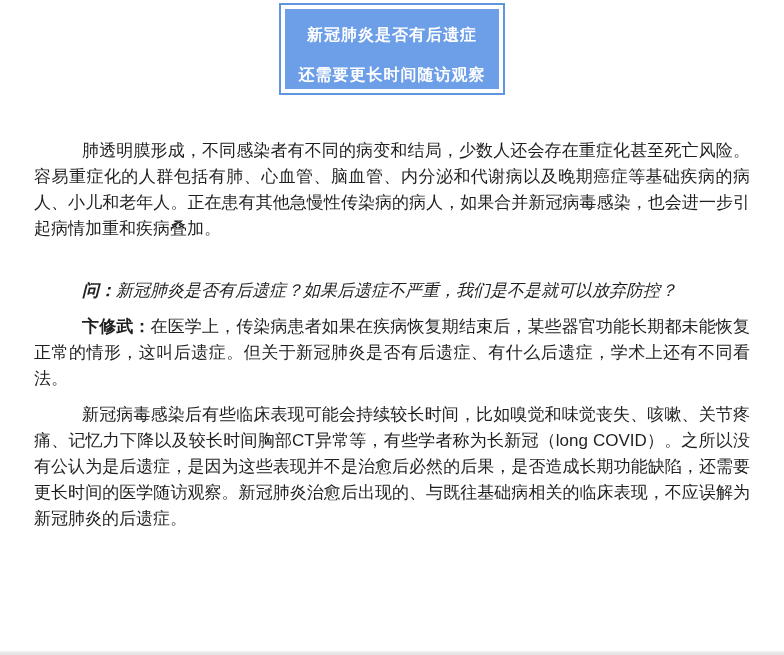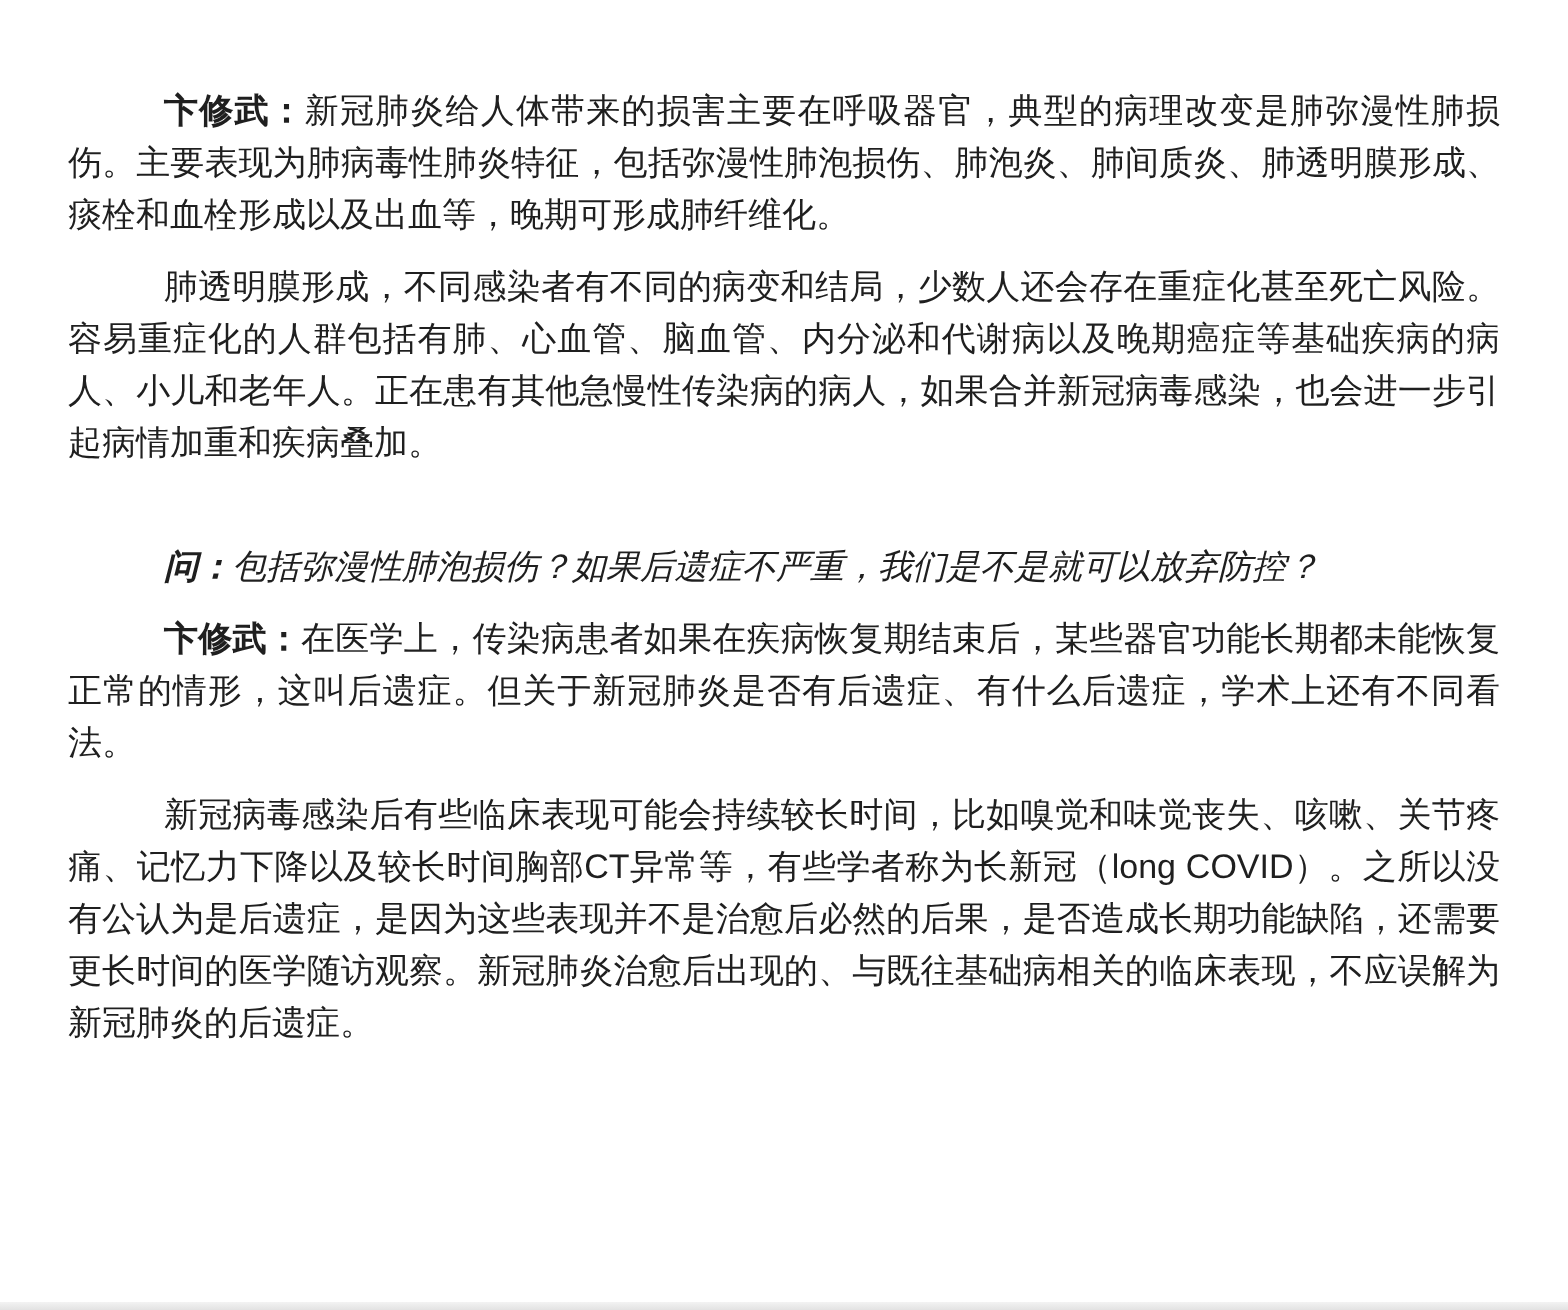--- a/index.html
+++ b/index.html
@@ -71,29 +71,34 @@
     width: 100%;
     height: 4px;
     background: linear-gradient(#f3f3f3, #e2e2e2);
   }
 </style>
 </head>
 <body>
 
 <div class="page">
 
+  <div class="title-box">
+    <div class="title-inner">
+      <div class="title-line">新冠肺炎是否有后遗症</div>
+      <div class="title-line">还需要更长时间随访观察</div>
+    </div>
+  </div>
 
   <div class="content">
 
 
-    <p class="answer"><span class="speaker">卞修武：</span><span>新冠肺炎给人体带来的损害主要在呼吸器官，典型的病理改变是肺弥漫性肺损伤。主要表现为肺病毒性肺炎特征，包括弥漫性肺泡损伤、肺泡炎、肺间质炎、肺透明膜形成、痰栓和血栓形成以及出血等，晚期可形成肺纤维化。</span></p>
 
     <p class="answer"><span>肺透明膜形成，不同感染者有不同的病变和结局，少数人还会存在重症化甚至死亡风险。容易重症化的人群包括有肺、心血管、脑血管、内分泌和代谢病以及晚期癌症等基础疾病的病人、小儿和老年人。正在患有其他急慢性传染病的病人，如果合并新冠病毒感染，也会进一步引起病情加重和疾病叠加。</span></p>
 
-    <p class="question section-start"><span class="q-label">问：</span><span>包括弥漫性肺泡损伤？如果后遗症不严重，我们是不是就可以放弃防控？</span></p>
+    <p class="question section-start"><span class="q-label">问：</span><span>新冠肺炎是否有后遗症？如果后遗症不严重，我们是不是就可以放弃防控？</span></p>
 
     <p class="answer"><span class="speaker">卞修武：</span><span>在医学上，传染病患者如果在疾病恢复期结束后，某些器官功能长期都未能恢复正常的情形，这叫后遗症。但关于新冠肺炎是否有后遗症、有什么后遗症，学术上还有不同看法。</span></p>
 
     <p class="answer"><span>新冠病毒感染后有些临床表现可能会持续较长时间，比如嗅觉和味觉丧失、咳嗽、关节疼痛、记忆力下降以及较长时间胸部CT异常等，有些学者称为长新冠（long COVID）。之所以没有公认为是后遗症，是因为这些表现并不是治愈后必然的后果，是否造成长期功能缺陷，还需要更长时间的医学随访观察。新冠肺炎治愈后出现的、与既往基础病相关的临床表现，不应误解为新冠肺炎的后遗症。</span></p>
 
   </div>
 
   <div class="page-bottom-shadow"></div>
 
 </div>

